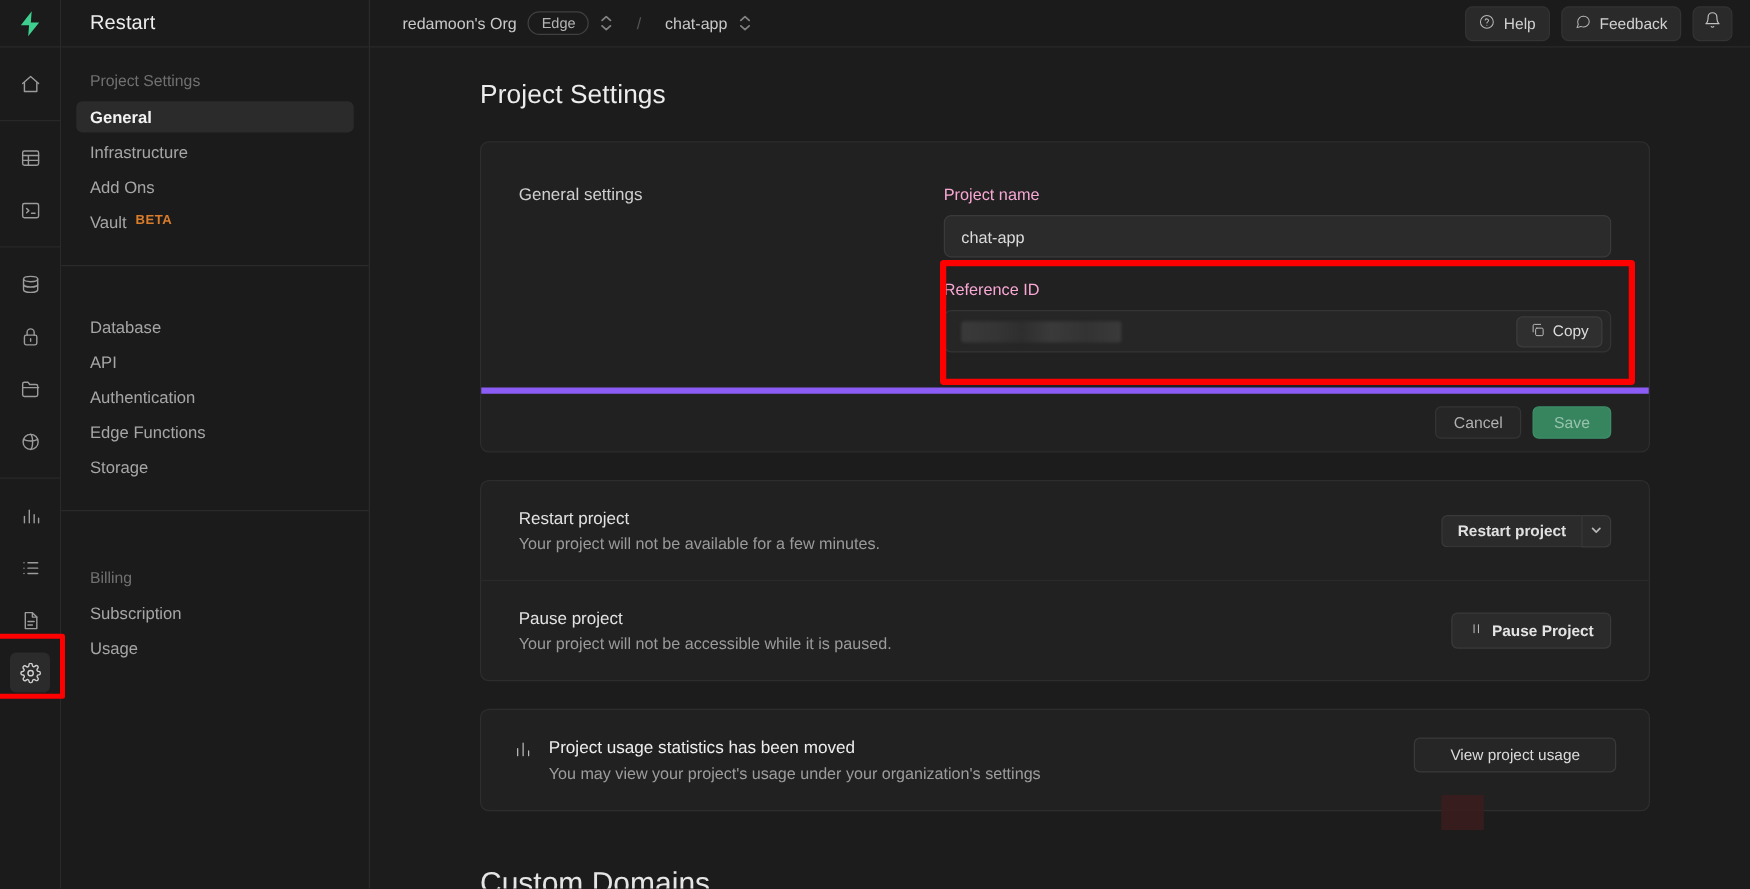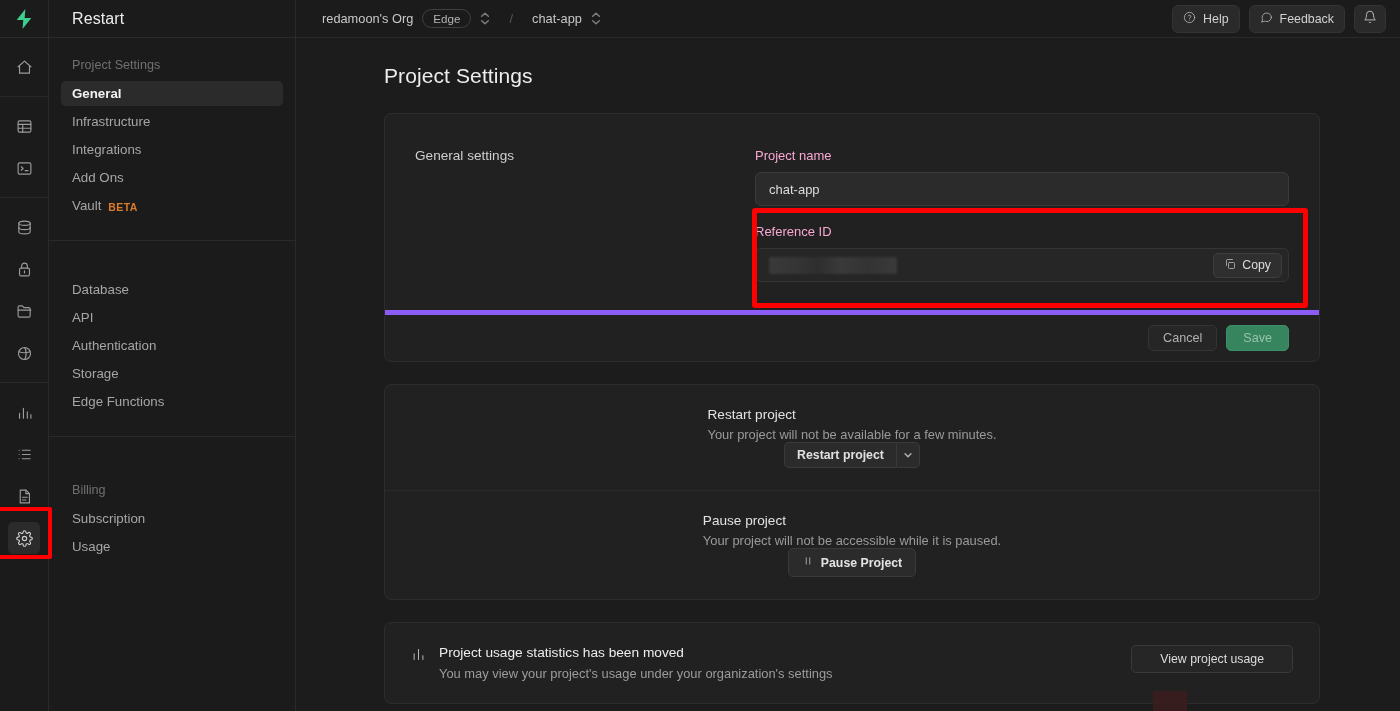--- a/index.html
+++ b/index.html
@@ -55,21 +55,21 @@
     padding: 0 0 0 23px;
     border-bottom: 1px solid #2a2a2a;
   }
   .sidebar-title { color: #ededed; font-size: 16px; font-weight: 500; letter-spacing: .1px; }
   .nav-section { padding: 10px 12px 0 12px; }
   .nav-section.divided { border-top: 1px solid #2a2a2a; margin-top: 22px; padding-top: 36px; }
   .nav-label {
     color: #707070; font-size: 12.6px; padding: 10px 11px 9px 11px;
   }
   .nav-item {
-    display: flex; align-items: flex-end; gap: 7px;
+    display: flex; align-items: flex-start; gap: 7px;
     padding: 5px 11px; margin-bottom: 3px;
     border-radius: 5px; cursor: pointer;
     color: #a6a6a6; font-size: 13.3px;
   }
   .nav-item.active { background: #2b2b2b; color: #f2f2f2; font-weight: 600; }
   .beta-badge { color: #d97c2b; font-size: 10.5px; font-weight: 600; letter-spacing: .4px; }
 
   
   .main { flex: 1; height: 711px; display: flex; flex-direction: column; background: #1c1c1c; }
   .topbar {
@@ -140,21 +140,21 @@
   .btn-ghost {
     background: #262626; border: 1px solid #343434; border-radius: 5px;
     padding: 5px 14px; color: #b0b0b0; font-size: 12.6px; cursor: pointer;
   }
   .btn-primary {
     background: #36855f; border: 1px solid #3d8f68; border-radius: 5px;
     padding: 5px 16px; color: #97c2ac; font-size: 12.6px; cursor: pointer;
   }
 
   .row {
-    display: flex; align-items: center; padding: 22px 30px; flex-direction: column;
+    display: flex; align-items: center; padding: 22px 30px;
   }
   .row + .row { border-top: 1px solid #2a2a2a; }
   .row-text { flex: 1; }
   .row-title { color: #e2e2e2; font-size: 13.6px; margin-bottom: 5px; }
   .row-desc { color: #9a9a9a; font-size: 12.9px; }
   .btn-split { display: flex; }
   .btn-split .main-part {
     background: #2b2b2b; border: 1px solid #3a3a3a; border-right: none;
     border-radius: 5px 0 0 5px; padding: 5px 12px;
     color: #e0e0e0; font-size: 12.3px; font-weight: 600; cursor: pointer;
@@ -297,46 +297,43 @@
 
     <div class="nav-section">
       <div class="nav-label">Project Settings</div>
       <div class="nav-item active">
         <span>General</span>
       </div>
       <div class="nav-item">
         <span>Infrastructure</span>
       </div>
       <div class="nav-item">
-        <span>Integrations</span>
-      </div>
-      <div class="nav-item">
         <span>Add Ons</span>
       </div>
       <div class="nav-item">
         <span>Vault</span>
         <span class="beta-badge">BETA</span>
       </div>
     </div>
 
     <div class="nav-section divided">
       <div class="nav-item">
         <span>Database</span>
       </div>
       <div class="nav-item">
         <span>API</span>
       </div>
       <div class="nav-item">
         <span>Authentication</span>
       </div>
       <div class="nav-item">
+        <span>Edge Functions</span>
+      </div>
+      <div class="nav-item">
         <span>Storage</span>
-      </div>
-      <div class="nav-item">
-        <span>Edge Functions</span>
       </div>
     </div>
 
     <div class="nav-section divided">
       <div class="nav-label">Billing</div>
       <div class="nav-item">
         <span>Subscription</span>
       </div>
       <div class="nav-item">
         <span>Usage</span>

